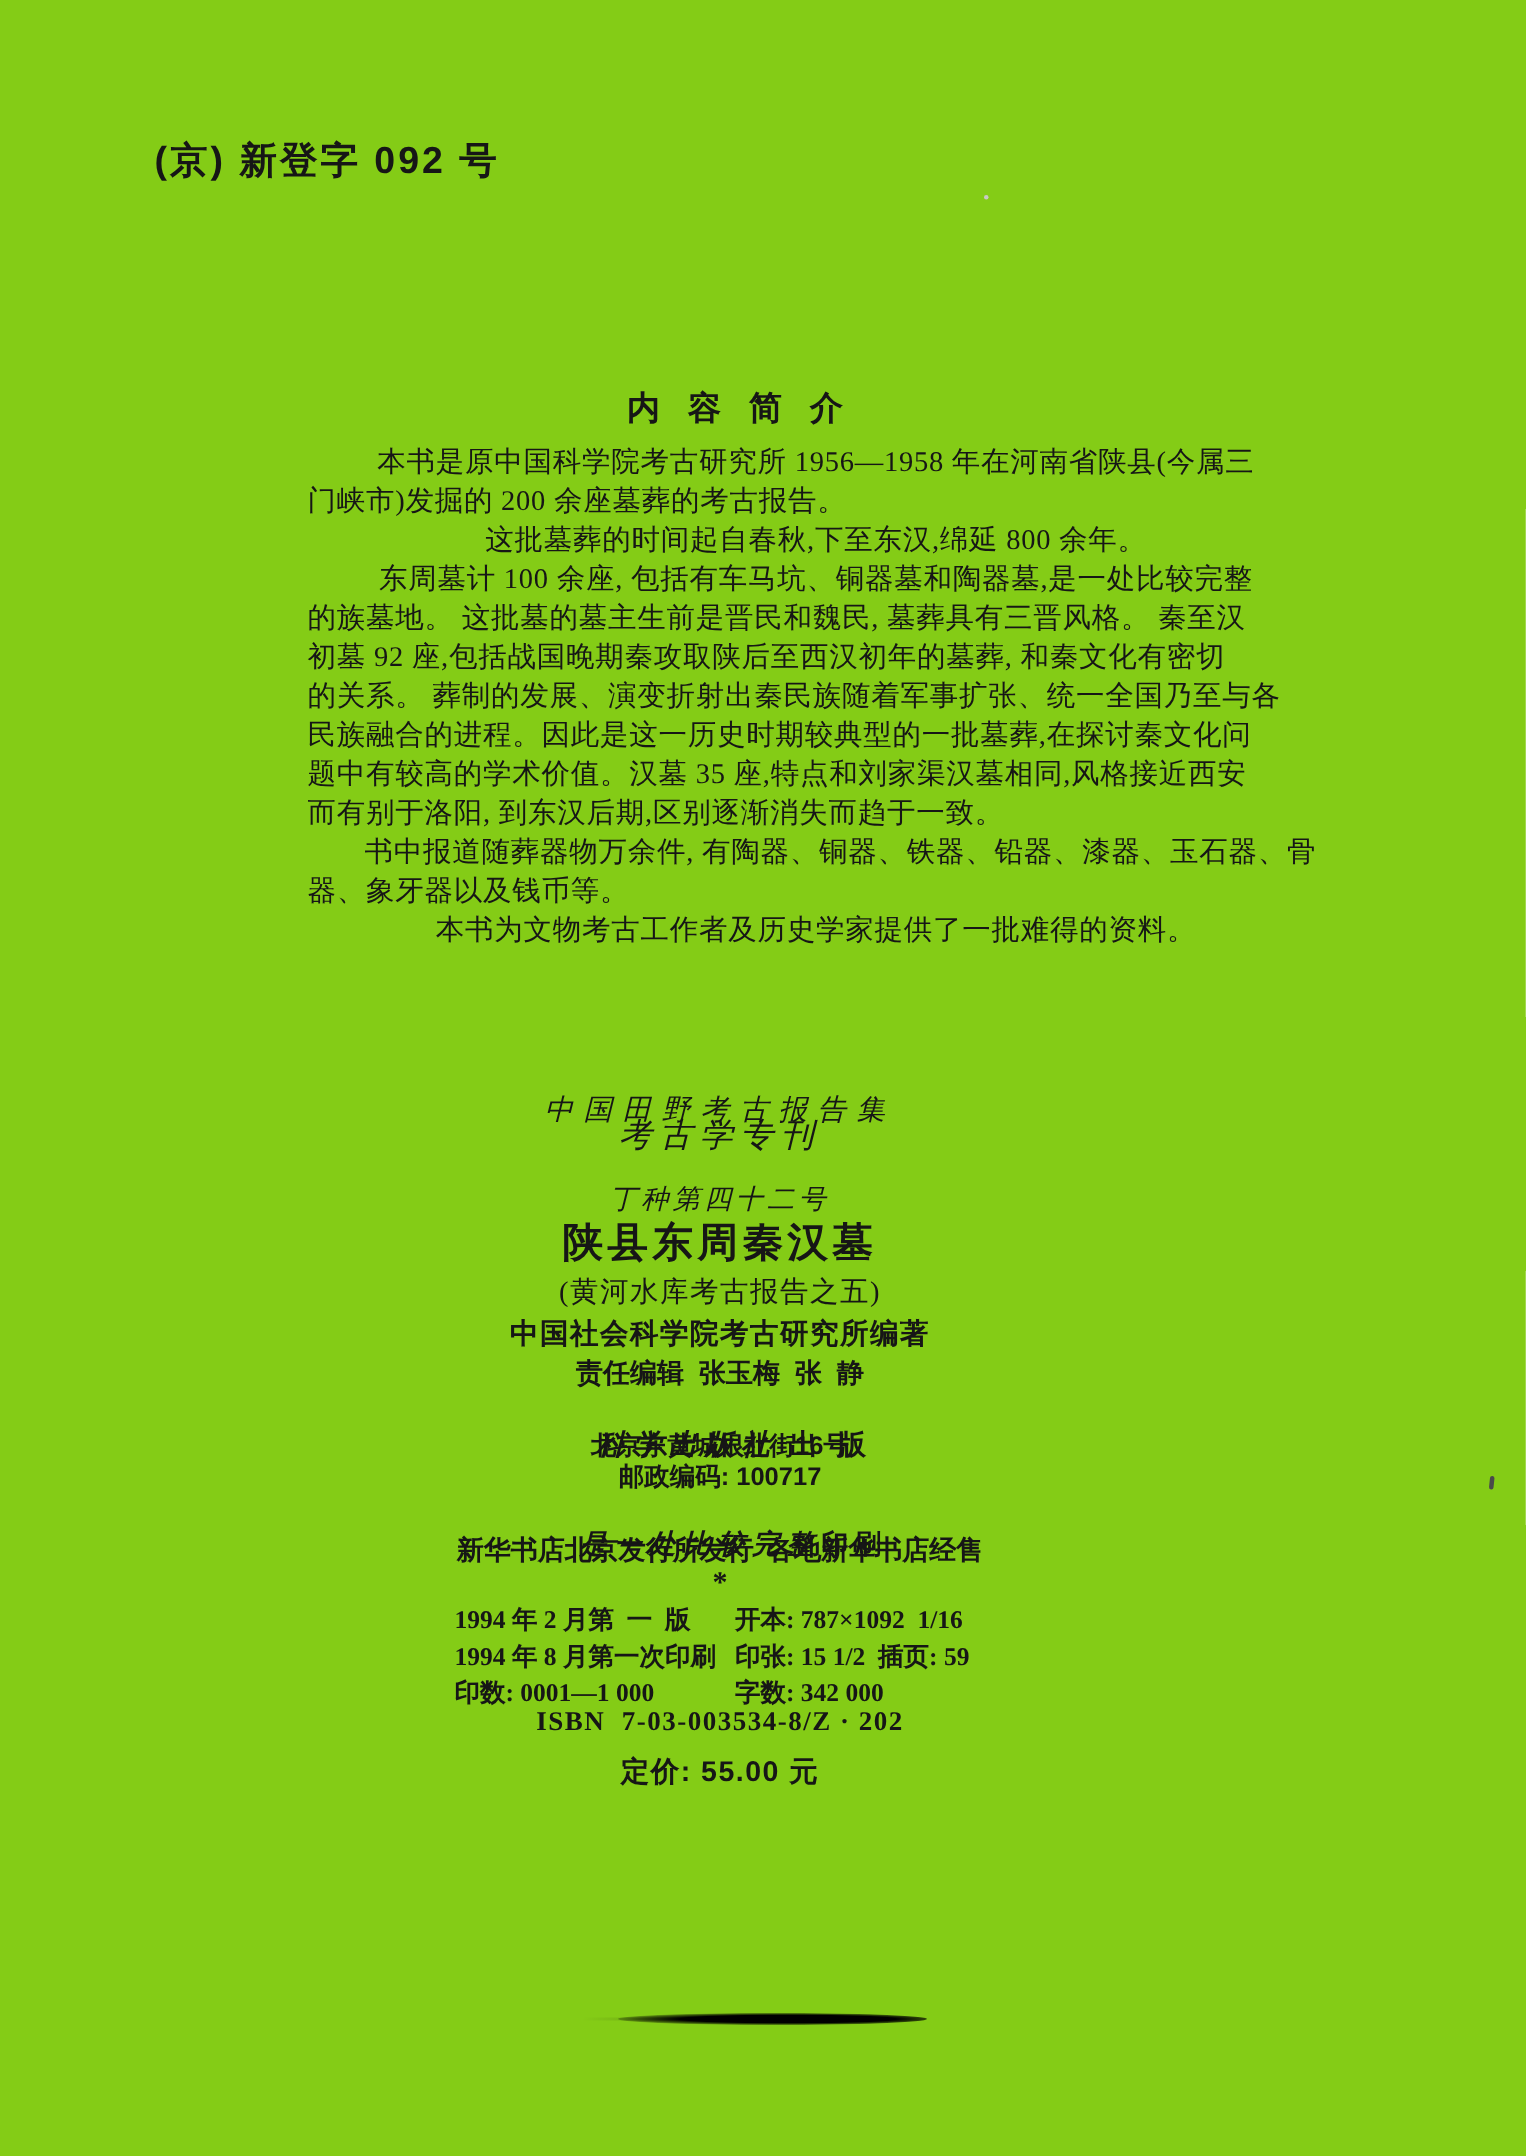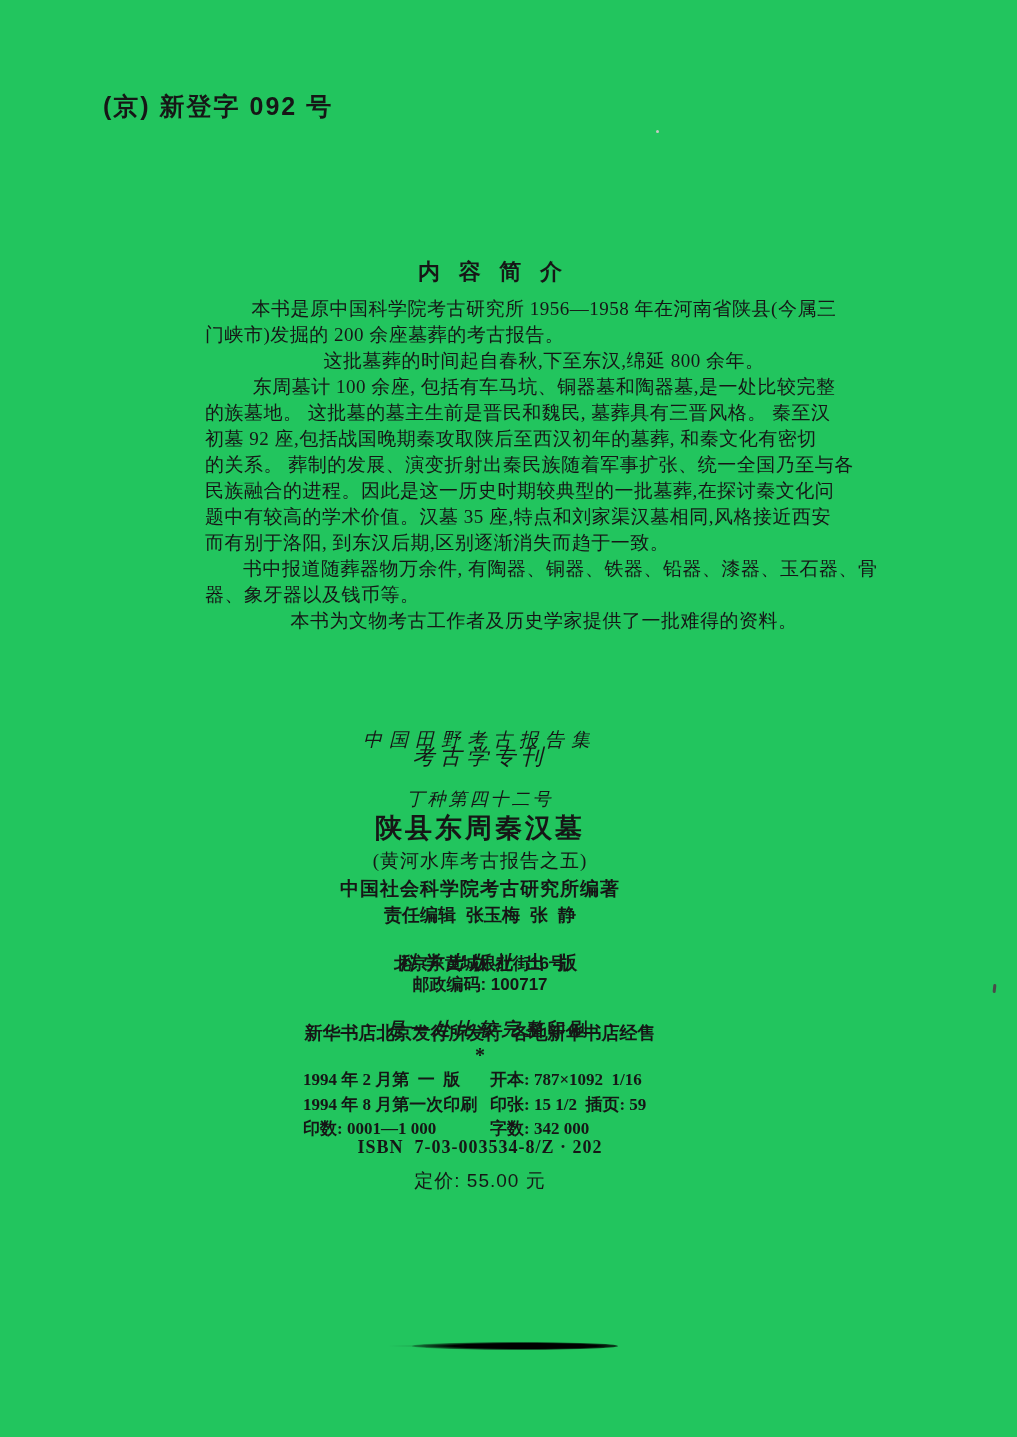--- a/index.html
+++ b/index.html
@@ -1,19 +1,19 @@
 <!DOCTYPE html>
 <html><head>
 <meta charset="utf-8">
 <style>
   html,body{margin:0;padding:0;}
   body{width:1017px;height:1437px;overflow:hidden;}
   .page{
     position:relative;width:1017px;height:1437px;
-    background:#22c55e;color:#161616;
+    background:#84cc16;color:#161616;
     font-family:"Liberation Serif", serif;
   }
   
   .reg{
     position:absolute;left:103px;top:90px;
     font-family:"Liberation Sans", sans-serif;
     font-weight:700;font-size:25px;letter-spacing:2px;
     white-space:pre;
   }
   
@@ -58,21 +58,21 @@
   
   .print-info{
     position:absolute;left:303px;top:1068px;width:420px;
     font-size:17px;font-weight:600;line-height:24.5px;
   }
   .print-row{display:flex;}
   .print-row .col-l{width:187px;white-space:pre;}
   .print-row .col-r{white-space:pre;}
   .isbn{top:1137px;font-size:18px;font-weight:600;letter-spacing:1px;}
   .price{
-    top:1168px;font-size:19px;font-weight:400;
+    top:1168px;font-size:19px;font-weight:700;
     font-family:"Liberation Sans", sans-serif;letter-spacing:1px;
   }
   
   .smudge{
     position:absolute;left:412px;top:1342px;width:206px;height:8px;
     background:radial-gradient(ellipse at 55% 50%, #000 0%, #000 45%, rgba(0,0,0,0.55) 62%, rgba(0,0,0,0) 78%);
     border-radius:50%;
   }
   .smudge-tail{
     position:absolute;left:388px;top:1345px;width:130px;height:2px;

